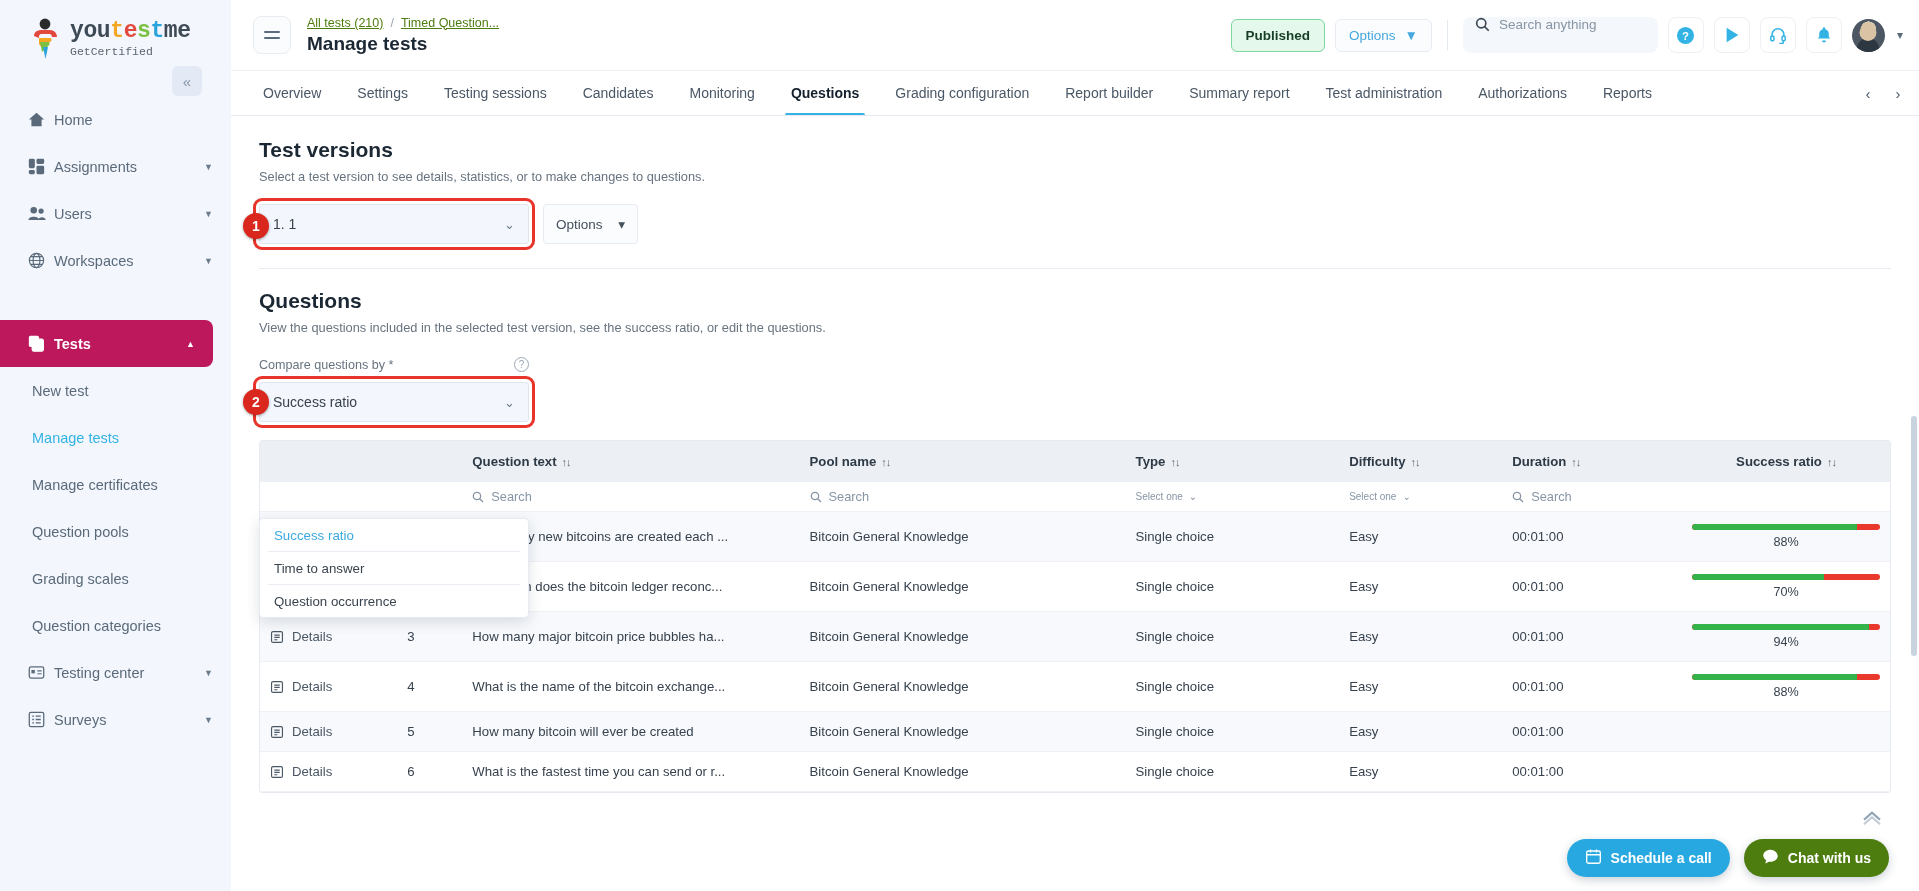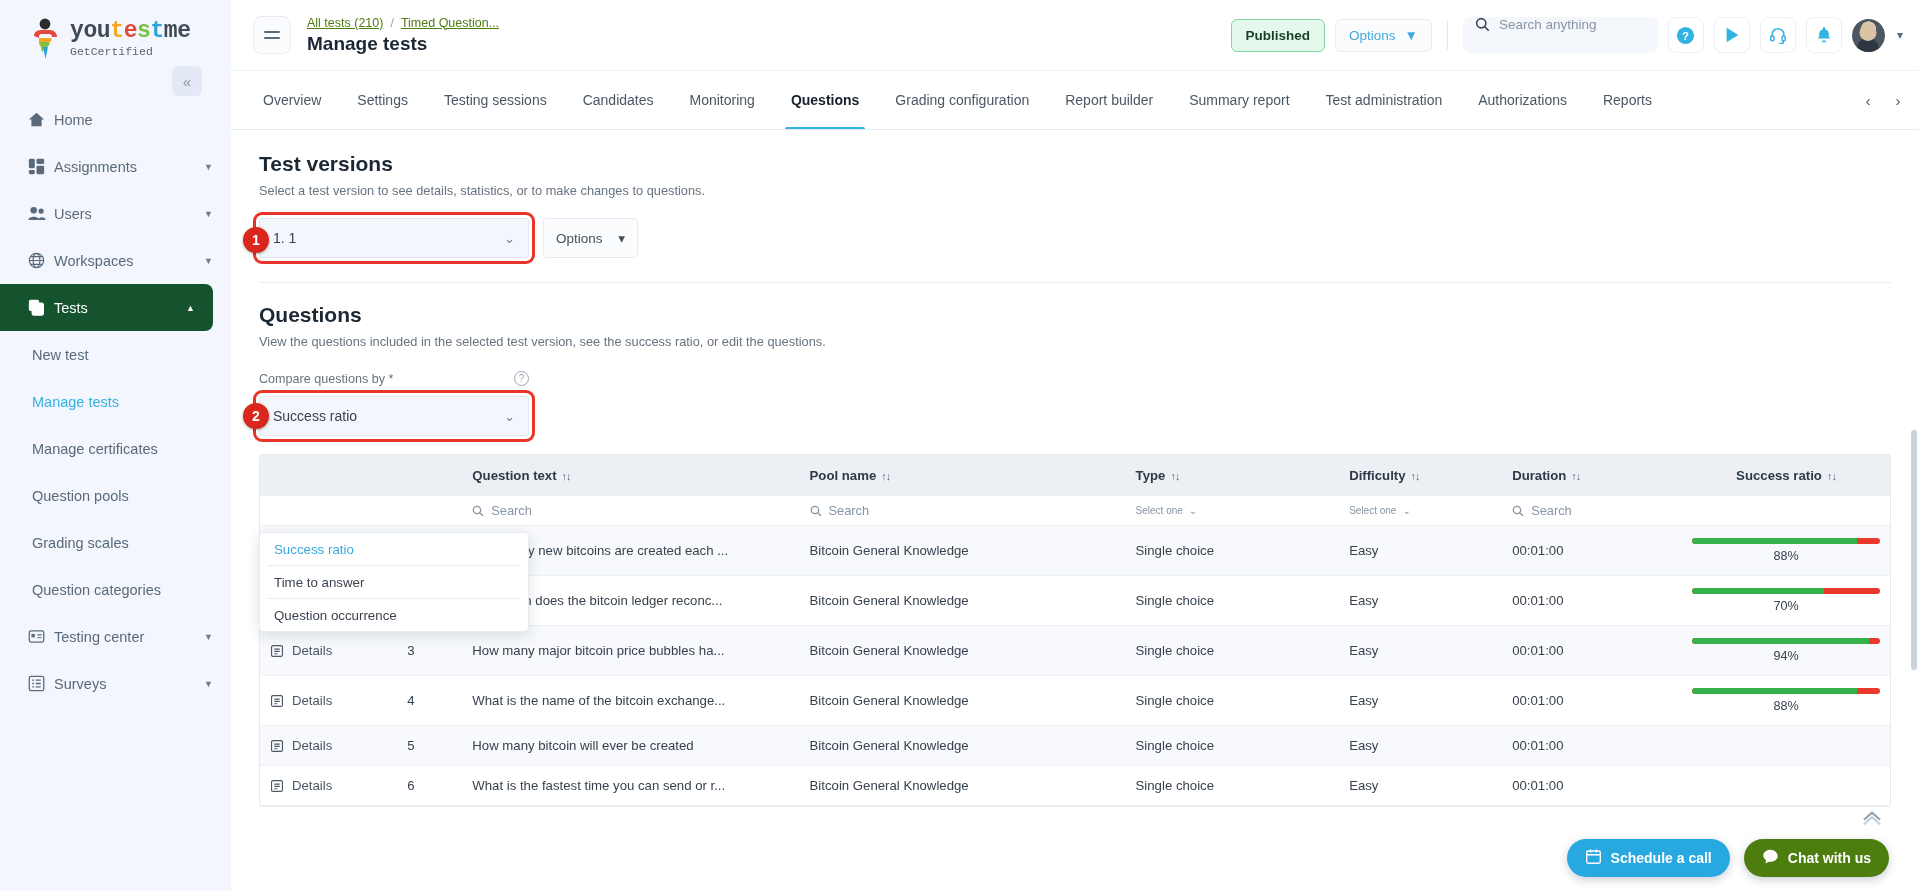--- a/index.html
+++ b/index.html
@@ -44,22 +44,22 @@
   .nav-item {
     display: flex; align-items: center;
     height: 47px; padding: 0 18px 0 28px;
     color: #5a6a7a; font-size: 14.5px; cursor: pointer;
     position: relative;
   }
   .nav-item .ico { width: 26px; flex: 0 0 26px; display:flex; align-items:center; color:#5a6a7a; }
   .nav-item .lbl { flex: 1; }
   .nav-item .caret { font-size: 9px; color:#6b7c8c; }
   .nav-item.active {
-    background: #14532d; color: #fff; font-weight: 400;
-    border-radius: 0 8px 8px 0; margin-right: 18px;
+    background: #be185d; color: #fff; font-weight: 700;
+    border-radius: 0 8px 8px 0; margin-right: 18px; margin-top: 36px;
   }
   .nav-item.active .ico, .nav-item.active .caret { color: #fff; }
   .sub-item {
     height: 47px; display: flex; align-items: center;
     padding-left: 32px; font-size: 14.5px; color:#5a6a7a; cursor: pointer;
   }
   .sub-item.sel { color: #33b3e3; }
 
   
   .main { flex: 1; height: 891px; position: relative; background:#fff; overflow:hidden; }
@@ -112,21 +112,21 @@
     width:22px; height:16px; border-radius:11px 11px 3px 3px; background:#2c3742;
   }
   .avatar::before{
     content:""; position:absolute; left:50%; top:18%; transform:translateX(-50%);
     width:17px; height:17px; border-radius:50%; background:#d9c3a4; z-index:2;
   }
   .chev-user { color:#5a6a7a; font-size: 12px; cursor:pointer; margin-left:2px;}
 
   
   .tabs-row {
-    height: 60px; border-top:1px solid #eef1f6; border-bottom:1px solid #e7ebf1;
+    height: 46px; border-top:1px solid #eef1f6; border-bottom:1px solid #e7ebf1;
     display:flex; align-items:stretch; padding-left: 14px; position: relative;
     background:#fff;
   }
   .tabs-scroller { display:flex; align-items:stretch; overflow:hidden; flex:1; }
   .tab {
     padding: 0 18px; display:flex; align-items:center; white-space:nowrap;
     font-size: 14px; color:#4a5765; cursor:pointer; position:relative;
   }
   .tab.active { color:#14202c; font-weight:700; }
   .tab.active::after {

